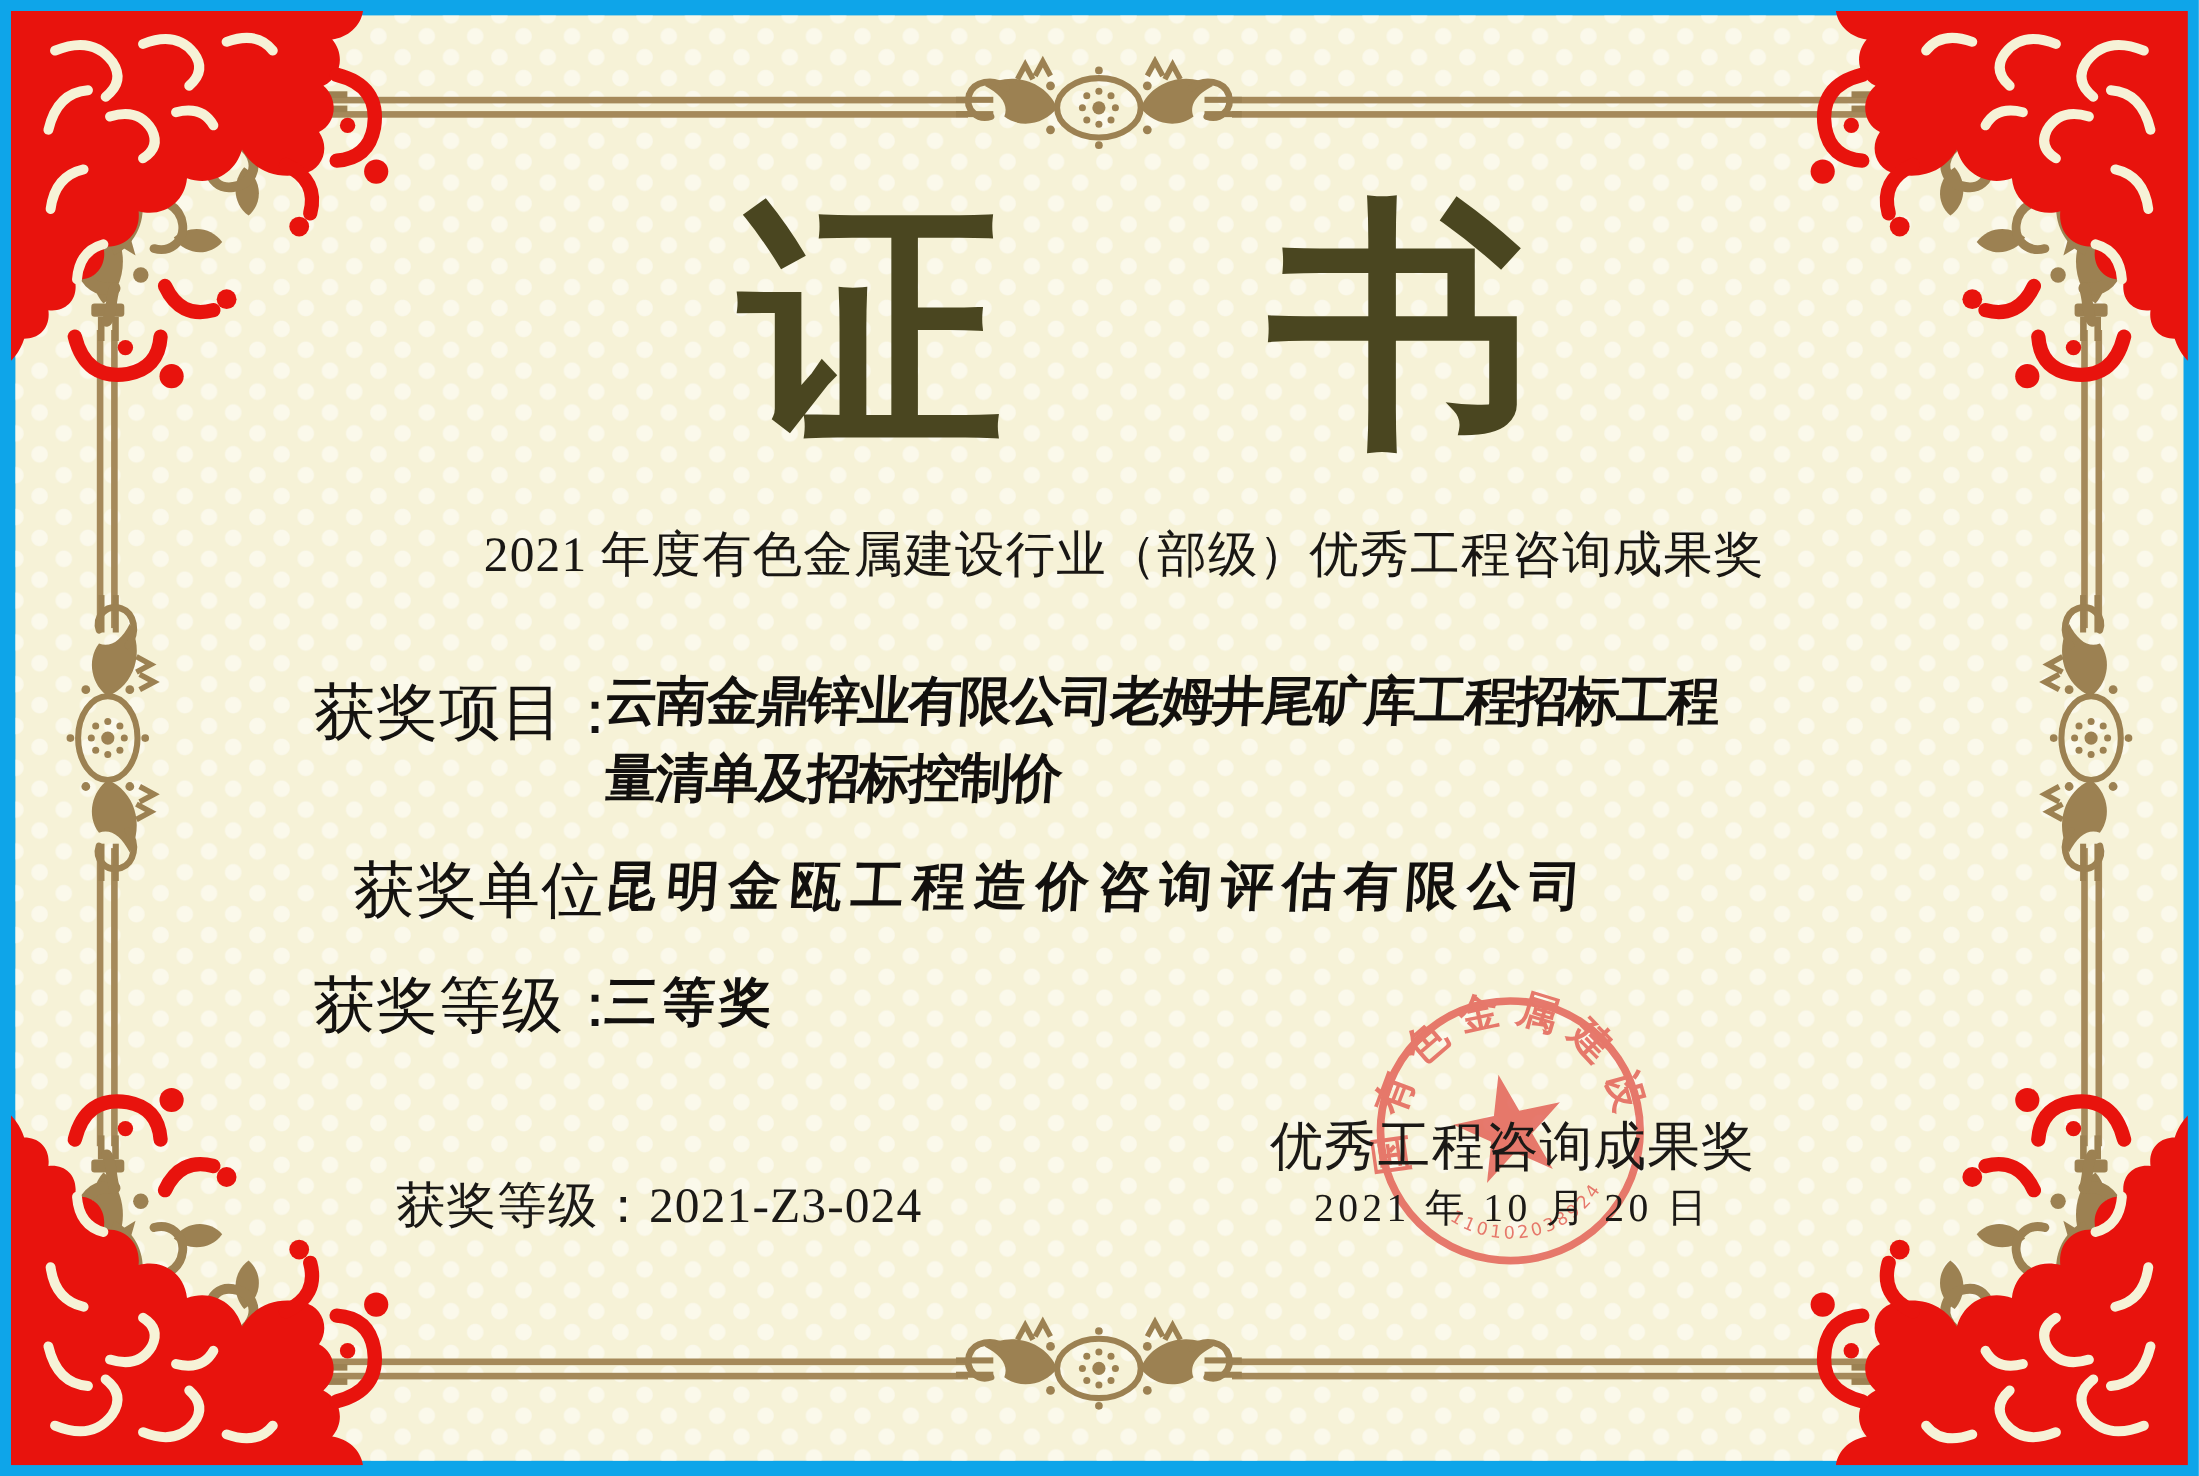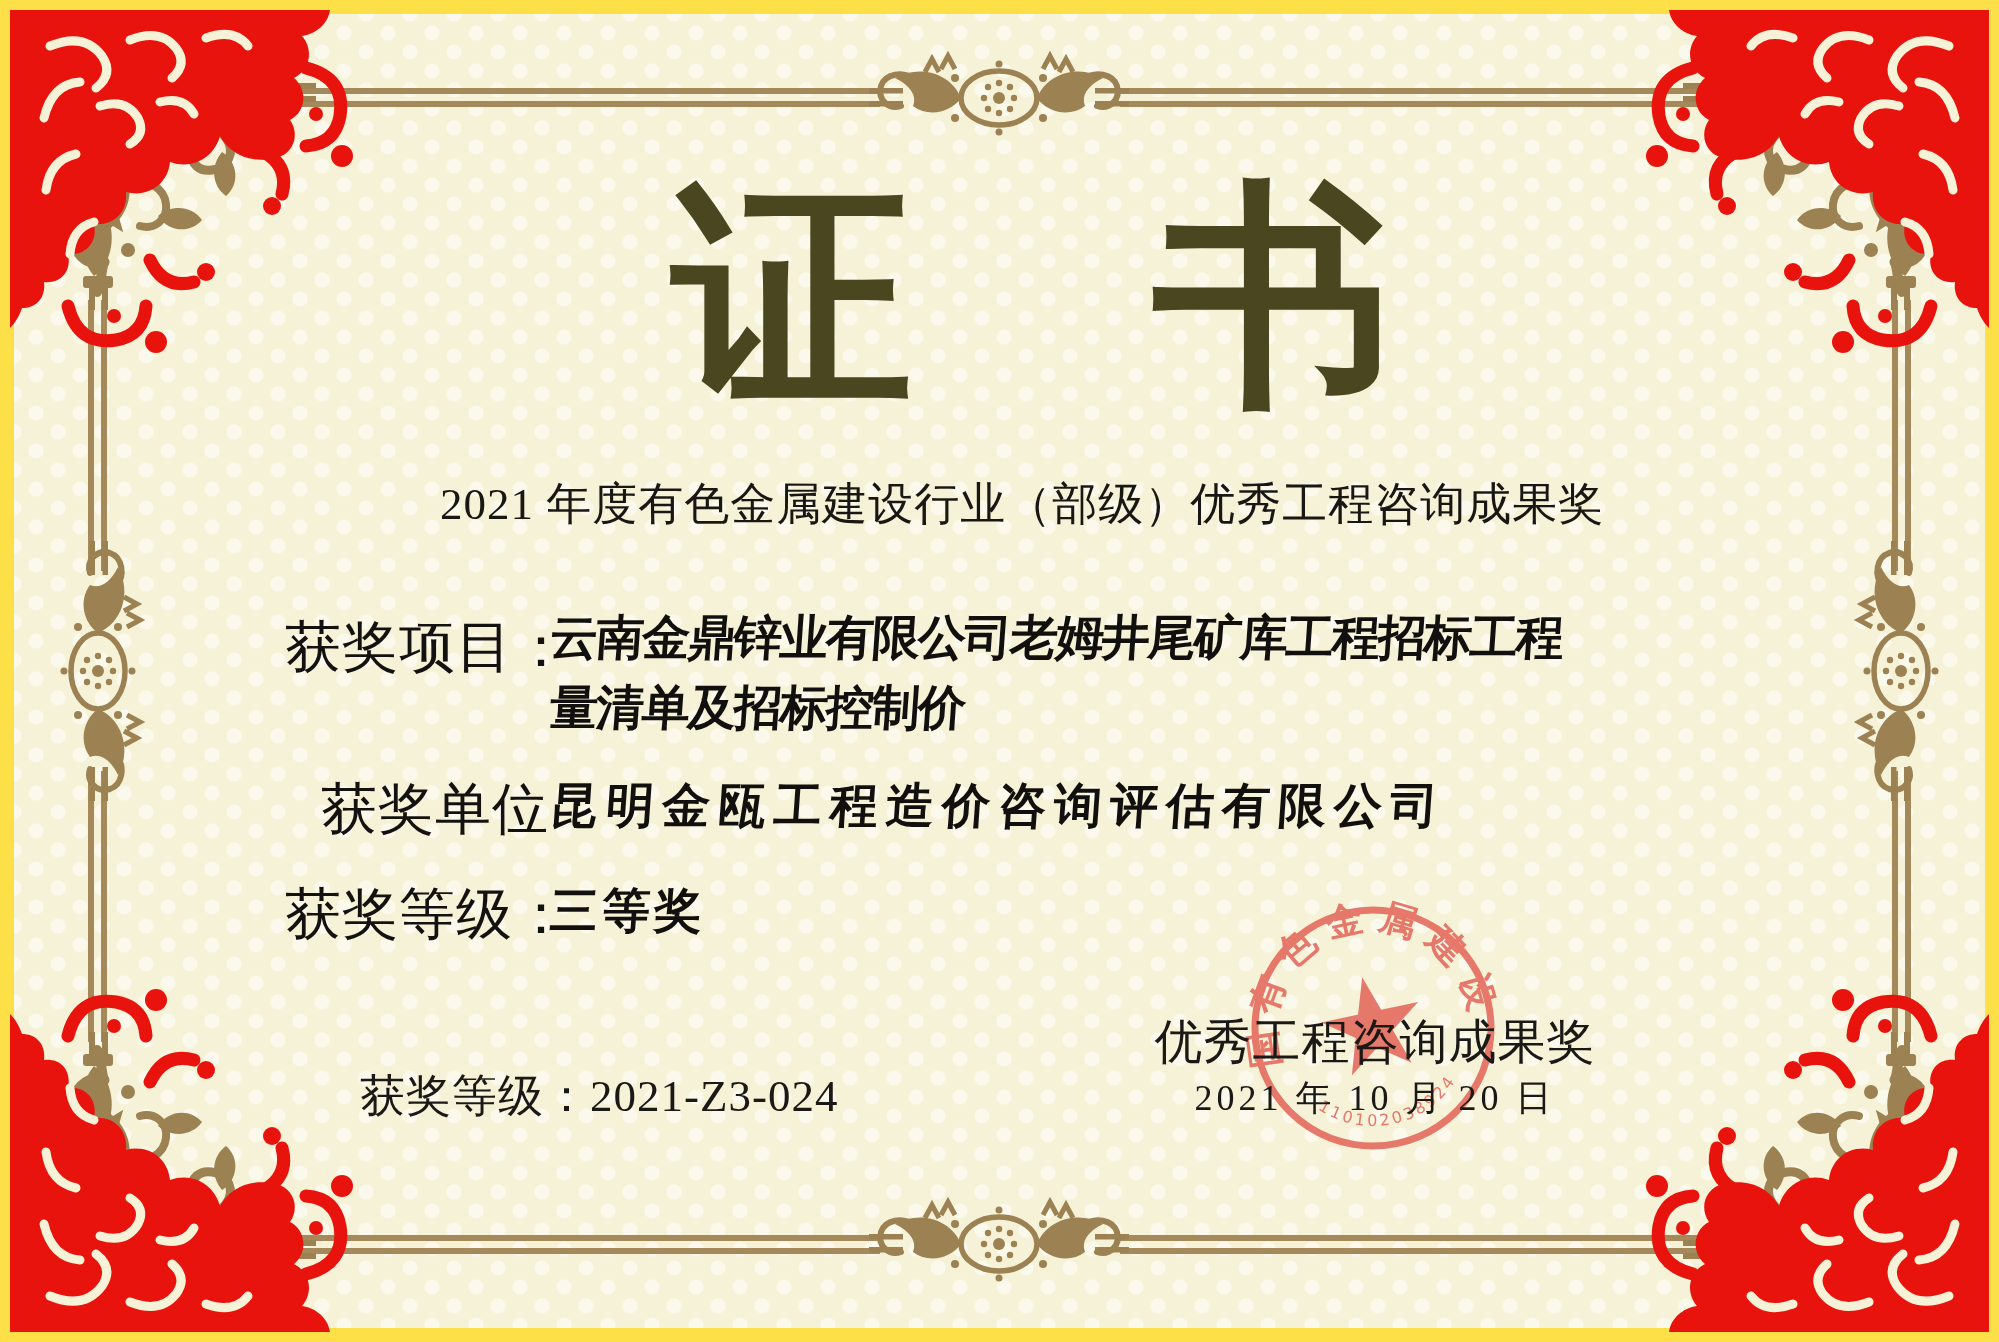--- a/index.html
+++ b/index.html
@@ -1,17 +1,17 @@
 <!DOCTYPE html>
 <html><head>
 <meta charset="utf-8">
 <style>
   html,body{margin:0;padding:0;}
   body{font-family:"Liberation Serif","DejaVu Serif",serif;}
-  .page{position:relative;width:1999px;height:1342px;background:#fde047;overflow:hidden;}
+  .page{position:relative;width:1999px;height:1342px;background:#0ea5e9;overflow:hidden;}
   
   .paper{position:absolute;left:14px;top:14px;right:14px;bottom:14px;
     background-color:#f6f2d7;
     background-image:
       radial-gradient(circle, rgba(255,255,255,.5) 0 7px, rgba(255,255,255,0) 8px),
       radial-gradient(circle, rgba(255,255,255,.5) 0 7px, rgba(255,255,255,0) 8px);
     background-size:44px 38px,44px 38px;
     background-position:0 0,22px 19px;}
   
   .gl{position:absolute;box-sizing:border-box;z-index:2;}

